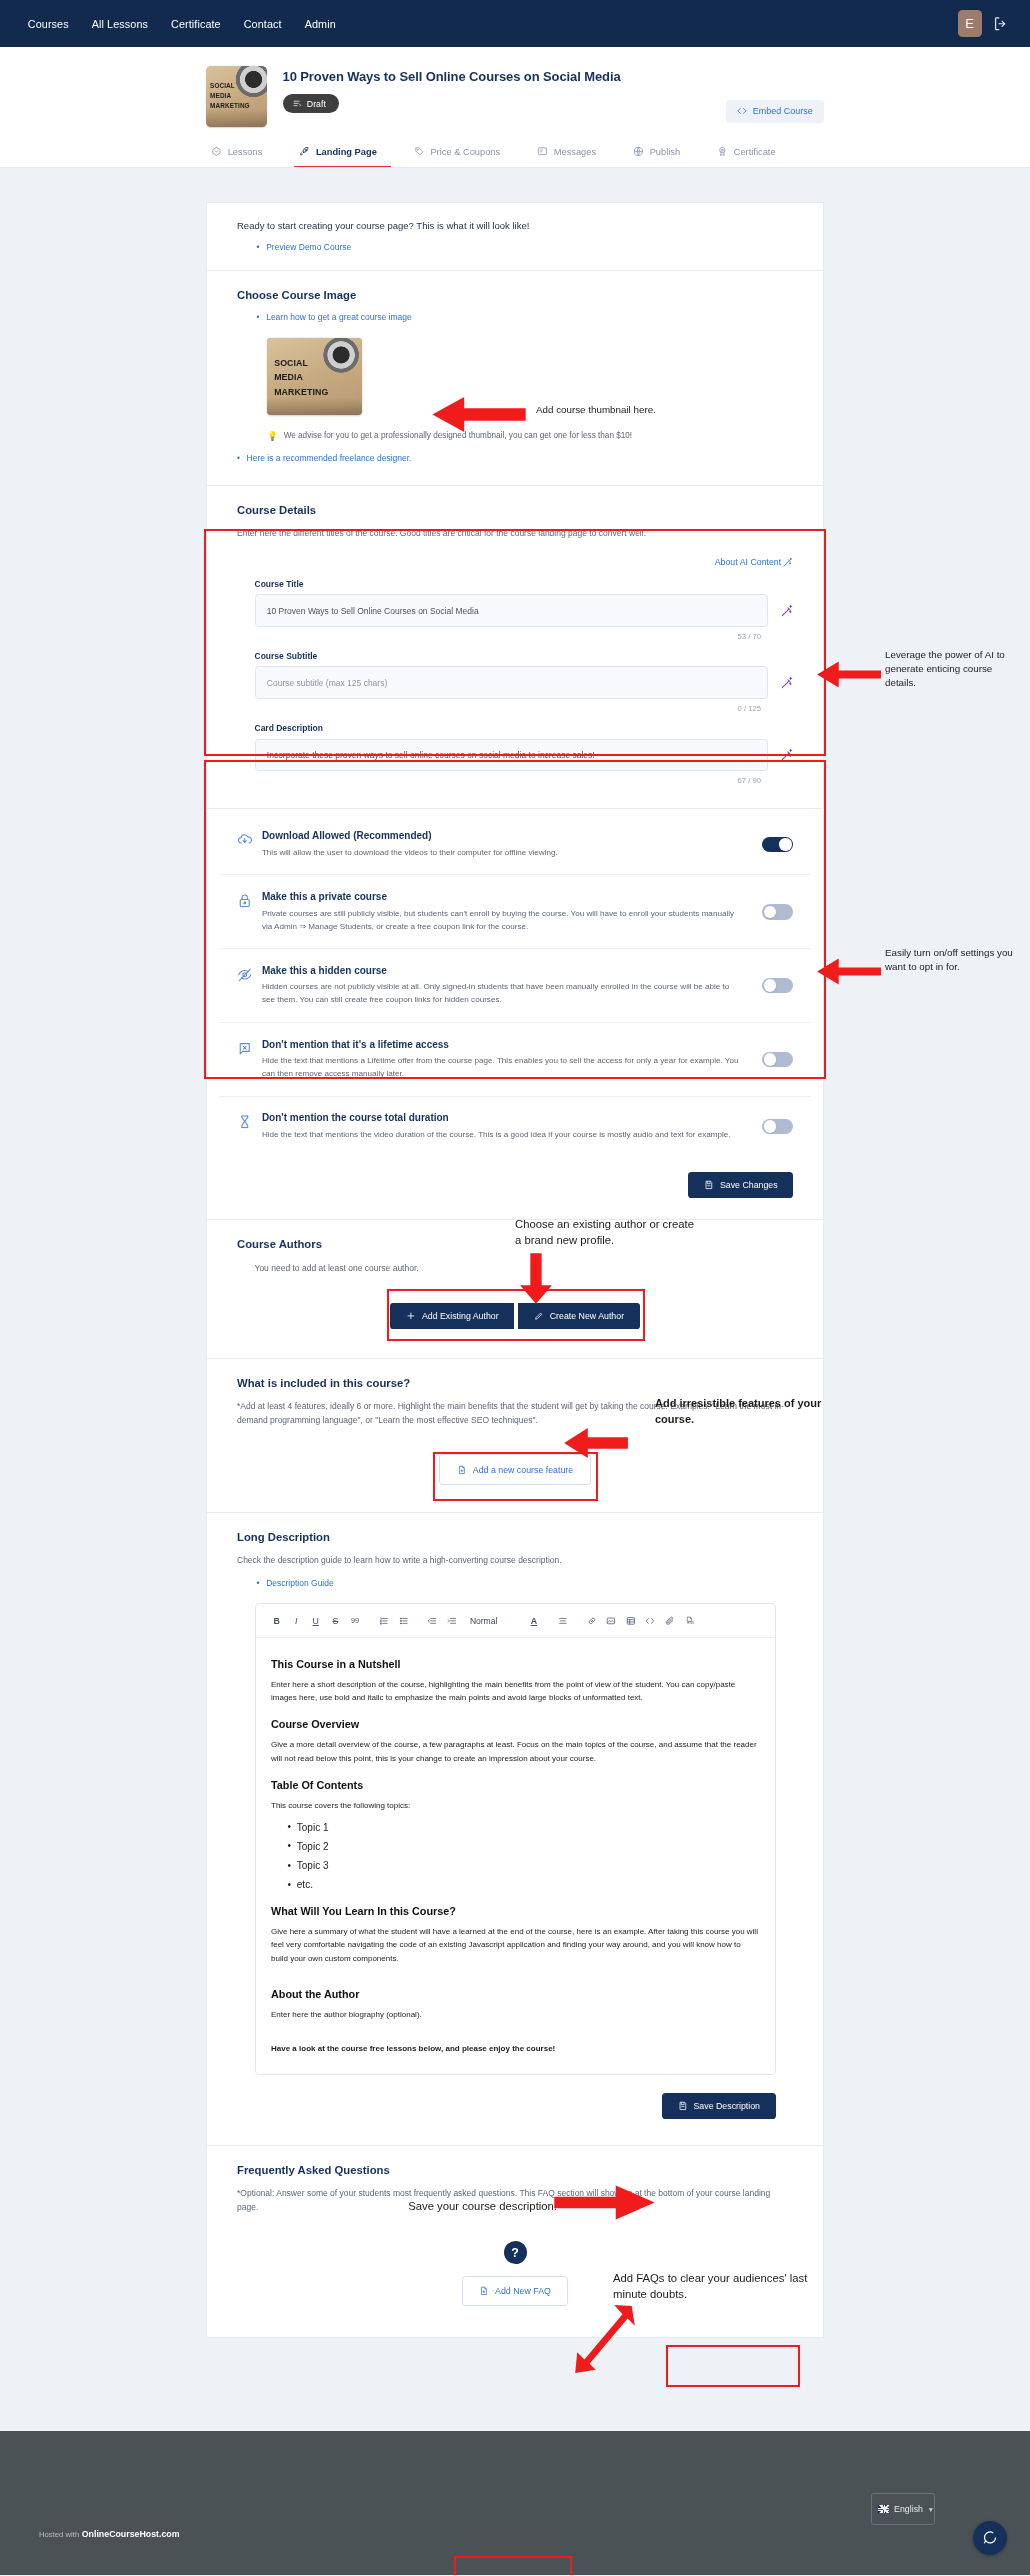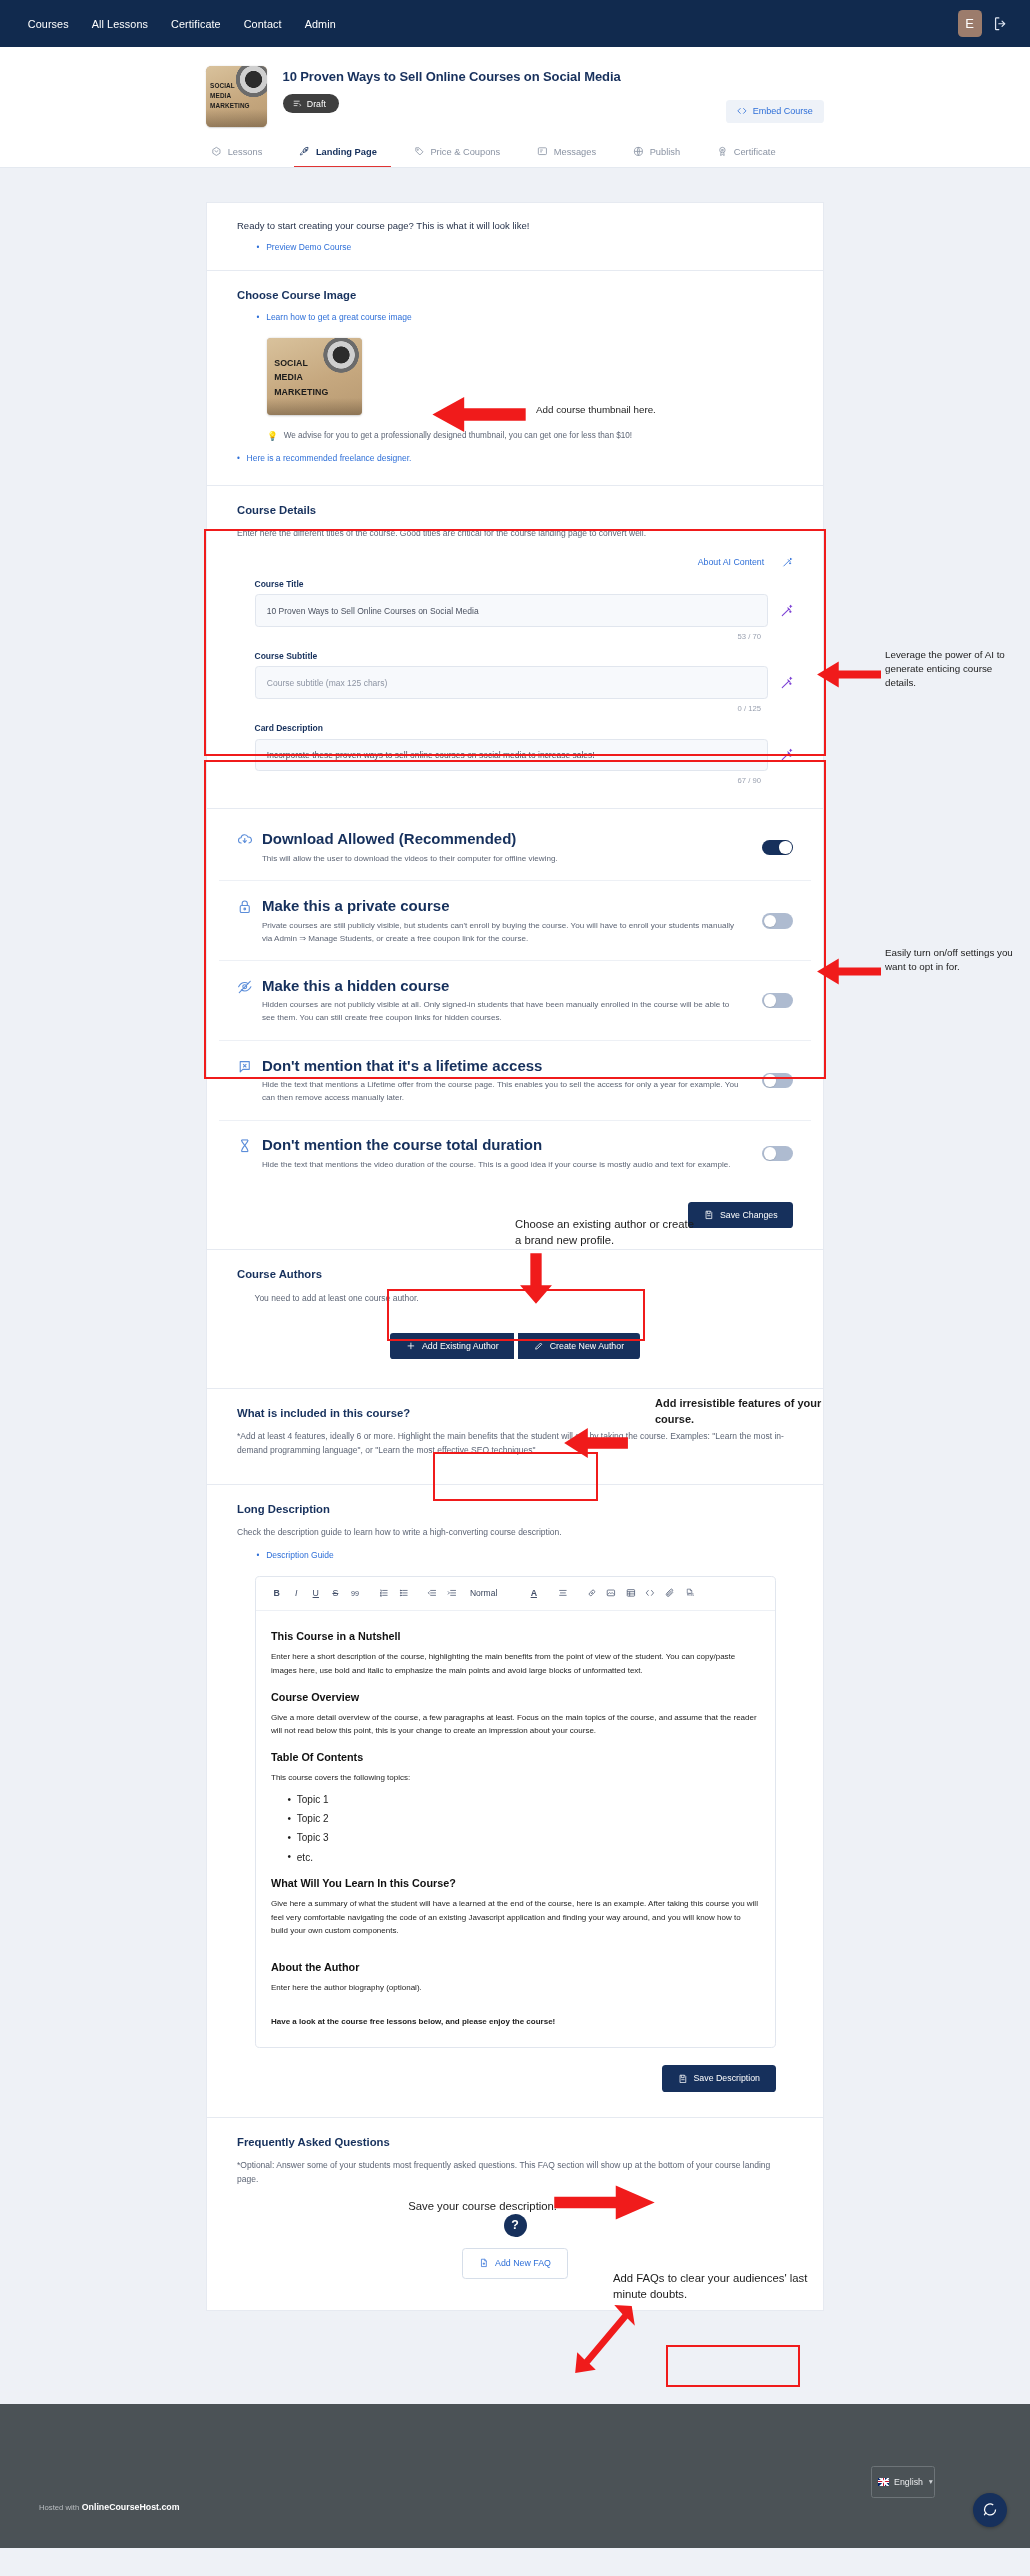--- a/index.html
+++ b/index.html
@@ -107,21 +107,21 @@
   .img-preview {
     width: 95px; height: 77px; border-radius: 4.1px; overflow: hidden; position: relative;
     margin: 15.5px 0 0 30px; box-shadow: 0 0.5px 2.1px rgba(0,0,0,.2); background: #c9ae8d;
   }
   .img-preview .thumb-text { font-size: 8.8px; top: 17.5px; left: 7.2px; line-height: 1.65; }
   .tip-row { display: flex; align-items: flex-start; gap: 5.7px; margin: 15.5px 0 0 30px; font-size: 8.2px; color: #5d6575; }
   .tip-bulb { color: #e8b008; font-size: 8.8px; line-height: 1.2; }
 
   
   .ai-link {
-    display: flex; align-items: center; justify-content: flex-end; gap: 18px;
+    display: flex; align-items: center; justify-content: flex-end; gap: 1px;
     color: #2e6fd8; font-size: 8.8px; cursor: pointer; margin-bottom: 11.3px;
   }
   .wand { width: 10.8px; height: 10.8px; }
   .wand svg { width: 100%; height: 100%; display: block; }
   .field-label { font-size: 8.5px; font-weight: 700; color: #16305c; margin: 0 0 5.7px 17.5px; }
   .field-row { display: flex; align-items: center; gap: 11.3px; padding-left: 17.5px; }
   .field-input {
     flex: 1; background: #f7f9fc; border: 0.5px solid #e1e6ee; border-radius: 3.6px;
     padding: 10.3px 11.3px; font-size: 8.5px; color: #49505f; font-family: inherit;
     min-height: 32px; display: flex; align-items: center;
@@ -130,21 +130,21 @@
   .wand-purple { width: 13.4px; height: 13.4px; flex: none; }
   .wand-purple svg { width: 100%; height: 100%; display: block; }
   .counter { text-align: right; font-size: 7.7px; color: #9aa1b0; margin: 4.6px 32px 10.3px 0; }
 
   
   .tog-row { display: flex; align-items: flex-start; gap: 0; padding: 15.5px 0 15.5px 17.5px; }
   .tog-row + .tog-row { border-top: 0.5px solid #edf0f5; }
   .tog-ic { width: 25px; flex: none; color: #5b8dd9; padding-top: 2.1px; }
   .tog-ic svg { width: 15.5px; height: 15.5px; display: block; }
   .tog-body { flex: 1; padding-right: 20.6px; }
-  .tog-title { font-size: 15px; font-weight: 700; color: #16305c; margin-bottom: 4.6px; }
+  .tog-title { font-size: 10px; font-weight: 700; color: #16305c; margin-bottom: 4.6px; }
   .tog-desc { font-size: 8.1px; color: #5d6575; line-height: 1.62; }
   .switch {
     width: 31px; height: 15.5px; border-radius: 8.2px; background: #aebbd0; flex: none;
     position: relative; cursor: pointer; align-self: center; margin-right: 17.5px;
   }
   .switch .knob {
     position: absolute; top: 1.5px; left: 1.5px; width: 12.4px; height: 12.4px; border-radius: 50%;
     background: #fff; box-shadow: 0 0.5px 1px rgba(0,0,0,.2);
   }
   .switch.on { background: #16305c; }
@@ -591,20 +591,32 @@
               <span>Create New Author</span>
             </button>
           </div>
         </div>
       </div>
 
       <div class="card">
         <div class="sec" style="padding-bottom:27px;">
           <div class="sec-title">What is included in this course?</div>
           <div class="sec-text">*Add at least 4 features, ideally 6 or more. Highlight the main benefits that the student will get by taking the course. Examples: "Learn the most in-demand programming language", or "Learn the most effective SEO techniques".</div>
+          <div class="center-btn-wrap" style="margin-top:27px;">
+            <button class="btn-outline-blue">
+              <span class="ic">
+                <svg viewBox="0 0 24 24" fill="none" stroke="#2e6fd8" stroke-width="1.8" stroke-linejoin="round">
+                    <path d="M6 3h8l4 4v14H6z"></path>
+                    <path d="M14 3v4h4"></path>
+                    <path d="M12 11v6M9 14h6"></path>
+                  </svg>
+              </span>
+              <span>Add a new course feature</span>
+            </button>
+          </div>
         </div>
       </div>
 
       <div class="card">
         <div class="sec" style="padding-bottom:20.6px;">
           <div class="sec-title">Long Description</div>
           <div class="sec-text">Check the description guide to learn how to write a high-converting course description.</div>
           <div class="bullet-link">
             <span class="dot">•</span>
             <span>Description Guide</span>

